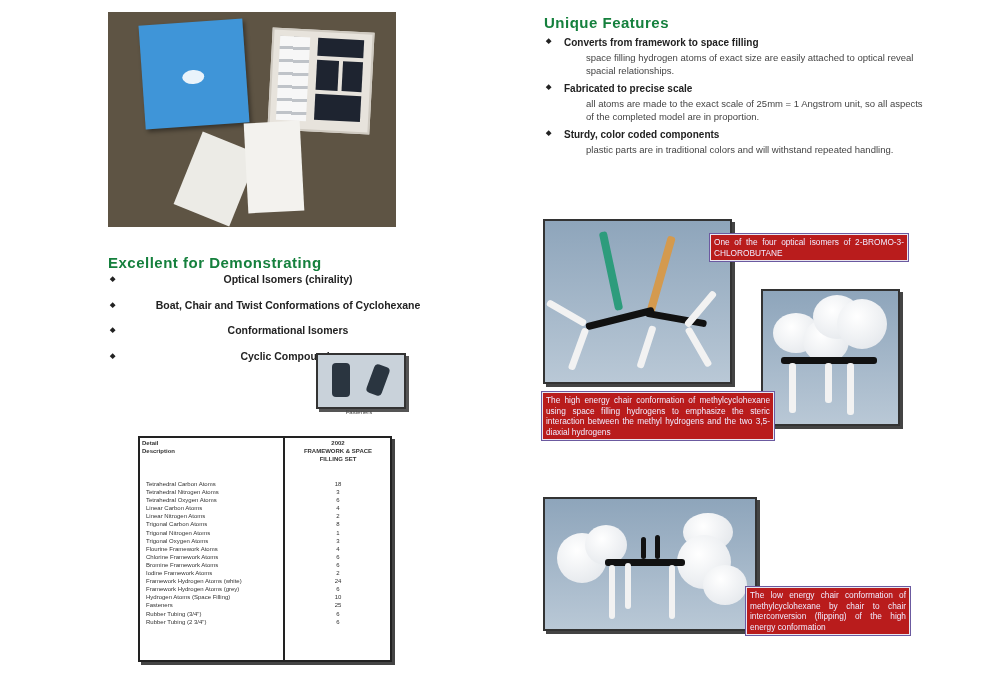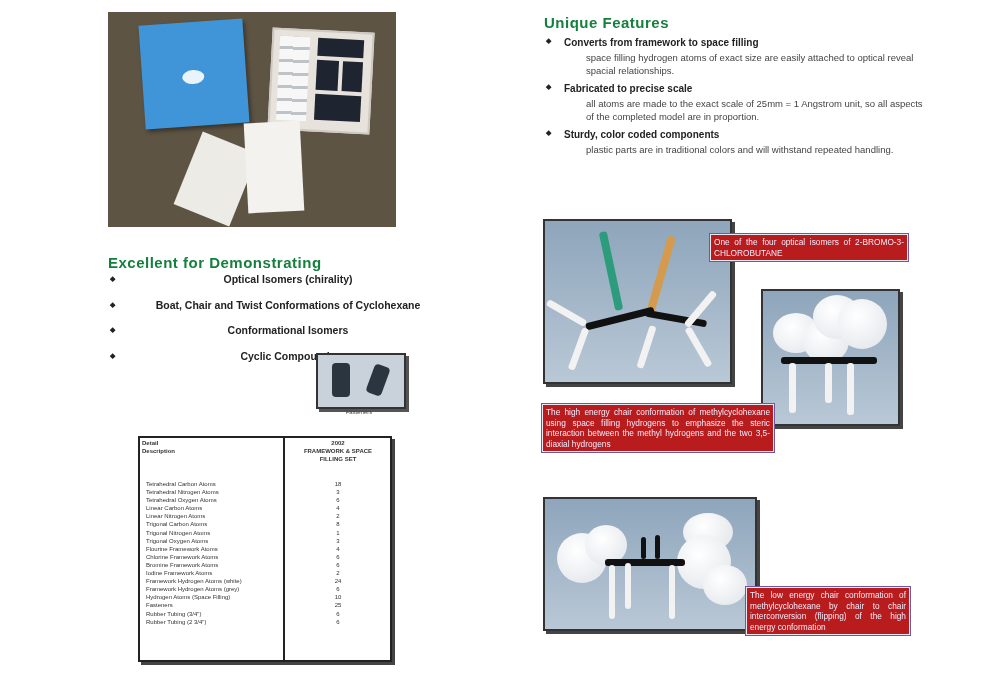--- a/index.html
+++ b/index.html
@@ -55,21 +55,21 @@
     .ph { background: linear-gradient(#8ea5bb, #b9c8d6); border: 2px solid #333; box-shadow: 3px 3px 0 #444; overflow: hidden; }
     .ph1 { left: 543px; top: 219px; width: 185px; height: 161px; }
     .ph2 { left: 761px; top: 289px; width: 135px; height: 133px; }
     .ph3 { left: 543px; top: 497px; width: 210px; height: 130px; }
     .stick { position: absolute; border-radius: 3px; }
     .ball { position: absolute; border-radius: 50%; background: radial-gradient(circle at 40% 35%, #ffffff, #dfe3e8); }
 
     
     .cap { background: #b91c1c; color: #f0ecff; font-size: 8.3px; line-height: 10.5px; padding: 2px 3px; text-align: justify; border: 1px solid #e8e6f0; outline: 1px solid #6b5aa0; }
     .cap1 { left: 710px; top: 234px; width: 190px; }
-    .cap2 { left: 542px; top: 404px; width: 224px; }
+    .cap2 { left: 542px; top: 392px; width: 224px; }
     .cap3 { left: 746px; top: 587px; width: 156px; }
   </style>
 </head>
 <body>
 
 <div class="abs photo-main">
   <div class="box">
       <div class="logo"></div>
     </div>
   <div class="tray">

